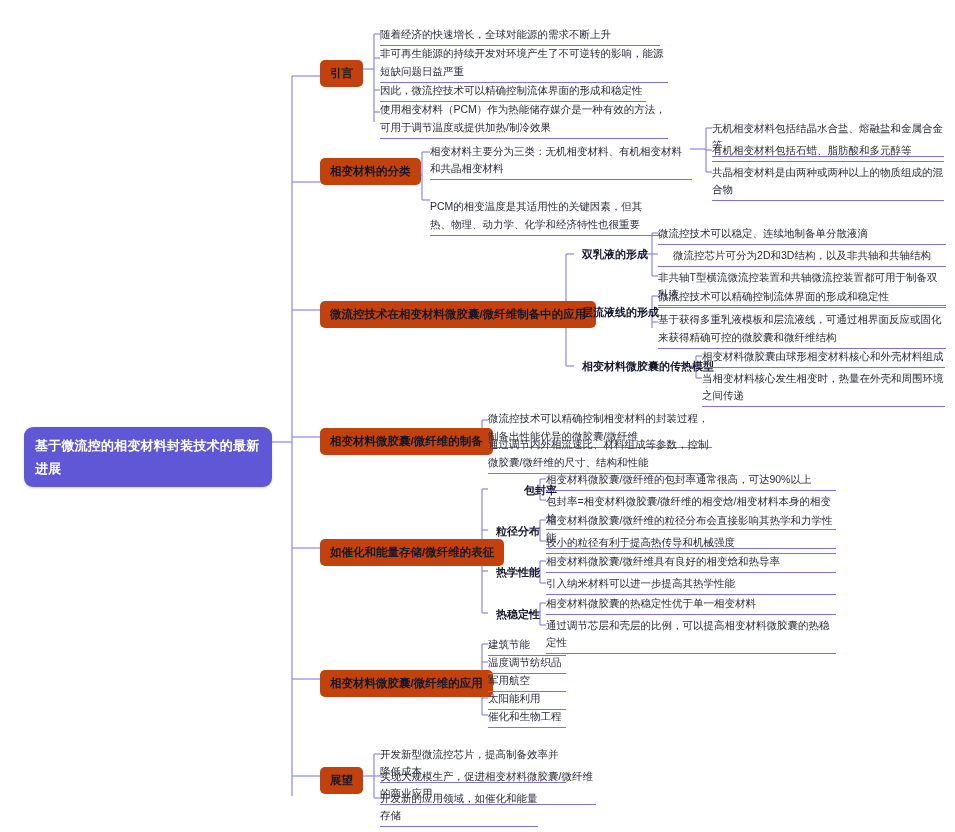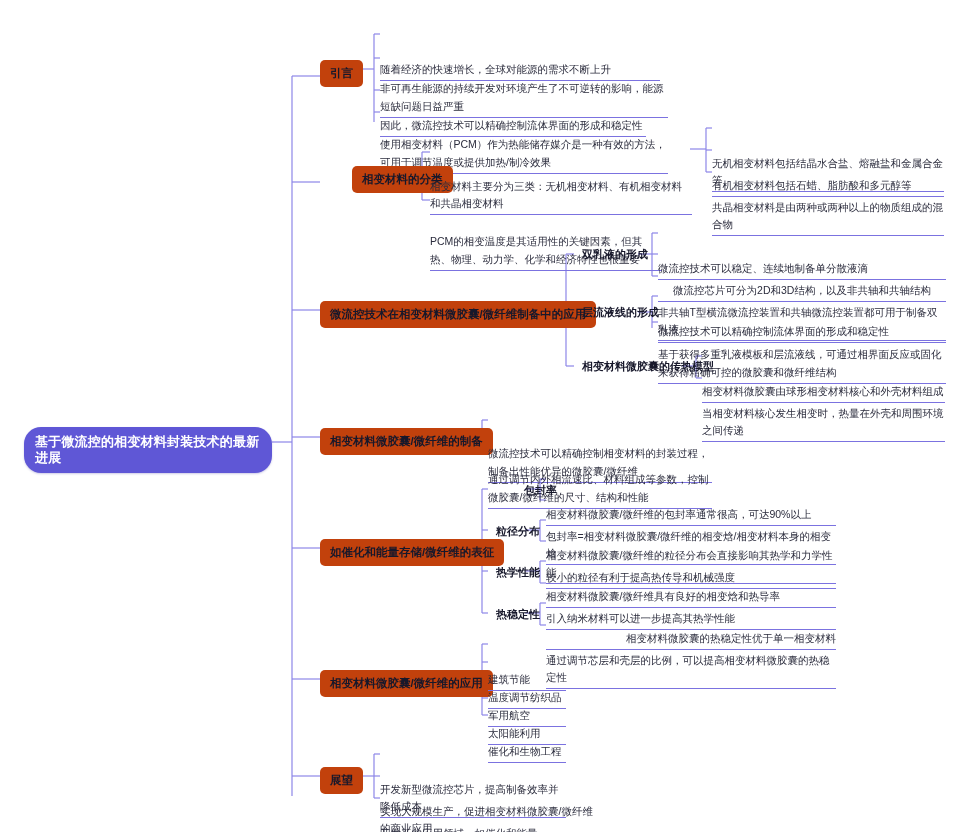--- a/index.html
+++ b/index.html
@@ -15,23 +15,23 @@
 
   
   .node{position:absolute;box-sizing:border-box;white-space:pre-wrap;}
 
   .root{
     background:#5f57d6;
     color:#ffffff;
     font-size:13px;
     font-weight:700;
     letter-spacing:.2px;
-    border-radius:17px;
+    border-radius:9px;
     padding:7px 11px;
-    line-height:16px;
+    line-height:23px;
     box-shadow:0 1px 2px rgba(60,50,160,.25);
   }
   .lvl2{
     background:#c2410c;
     color:#17182b;
     font-size:11.5px;
     font-weight:700;
     border-radius:5px;
     padding:6px 10px;
     line-height:15px;
@@ -43,21 +43,20 @@
     line-height:15px;
     padding:2px 8px;
   }
   .leaf{
     color:#2b2c3d;
     font-size:10.5px;
     font-weight:400;
     line-height:17px;
     padding:1px 0 2px 0;
     border-bottom:1.3px solid #7b72e0;
-    margin-top:35px;
   }
   .leaf.multi{line-height:18px;}
 </style>
 </head>
 <body>
 
 <div id="map">
 
   <svg id="wires" viewBox="0 0 955 832">
     <g fill="none" stroke="#8d86e8" stroke-width="1.2">
@@ -164,21 +163,21 @@
   </svg>
 
   <div class="node root" style="left:24px;top:427px;width:248px;">基于微流控的相变材料封装技术的最新进展</div>
 
   <div class="node lvl2" style="left:320px;top:60px;">引言</div>
   <div class="node leaf" style="left:380px;top:25px;width:280px;">随着经济的快速增长，全球对能源的需求不断上升</div>
   <div class="node leaf multi" style="left:380px;top:43px;width:288px;">非可再生能源的持续开发对环境产生了不可逆转的影响，能源短缺问题日益严重</div>
   <div class="node leaf" style="left:380px;top:81px;width:266px;">因此，微流控技术可以精确控制流体界面的形成和稳定性</div>
   <div class="node leaf multi" style="left:380px;top:99px;width:288px;">使用相变材料（PCM）作为热能储存媒介是一种有效的方法，可用于调节温度或提供加热/制冷效果</div>
 
-  <div class="node lvl2" style="left:320px;top:166px;margin-left:32px;">相变材料的分类</div>
+  <div class="node lvl2" style="left:320px;top:158px;">相变材料的分类</div>
   <div class="node leaf" style="left:430px;top:142px;width:262px;">相变材料主要分为三类：无机相变材料、有机相变材料和共晶相变材料</div>
   <div class="node leaf multi" style="left:430px;top:196px;width:232px;">PCM的相变温度是其适用性的关键因素，但其热、物理、动力学、化学和经济特性也很重要</div>
 
   <div class="node leaf" style="left:712px;top:119px;width:232px;">无机相变材料包括结晶水合盐、熔融盐和金属合金等</div>
   <div class="node leaf" style="left:712px;top:141px;width:232px;">有机相变材料包括石蜡、脂肪酸和多元醇等</div>
   <div class="node leaf" style="left:712px;top:163px;width:232px;">共晶相变材料是由两种或两种以上的物质组成的混合物</div>
 
   <div class="node lvl2" style="left:320px;top:301px;">微流控技术在相变材料微胶囊/微纤维制备中的应用</div>
 
   <div class="node lvl3" style="left:574px;top:245px;">双乳液的形成</div>
@@ -206,21 +205,21 @@
 
   <div class="node lvl3" style="left:488px;top:522px;">粒径分布</div>
   <div class="node leaf" style="left:546px;top:511px;width:290px;">相变材料微胶囊/微纤维的粒径分布会直接影响其热学和力学性能</div>
   <div class="node leaf" style="left:546px;top:533px;width:290px;">较小的粒径有利于提高热传导和机械强度</div>
 
   <div class="node lvl3" style="left:488px;top:563px;">热学性能</div>
   <div class="node leaf" style="left:546px;top:552px;width:290px;">相变材料微胶囊/微纤维具有良好的相变焓和热导率</div>
   <div class="node leaf" style="left:546px;top:574px;width:290px;">引入纳米材料可以进一步提高其热学性能</div>
 
   <div class="node lvl3" style="left:488px;top:605px;">热稳定性</div>
-  <div class="node leaf" style="left:546px;top:594px;width:290px;text-align:right;">相变材料微胶囊的热稳定性优于单一相变材料</div>
+  <div class="node leaf" style="left:546px;top:594px;width:290px;">相变材料微胶囊的热稳定性优于单一相变材料</div>
   <div class="node leaf" style="left:546px;top:616px;width:290px;">通过调节芯层和壳层的比例，可以提高相变材料微胶囊的热稳定性</div>
 
   <div class="node lvl2" style="left:320px;top:670px;">相变材料微胶囊/微纤维的应用</div>
   <div class="node leaf" style="left:488px;top:635px;width:78px;">建筑节能</div>
   <div class="node leaf" style="left:488px;top:653px;width:78px;">温度调节纺织品</div>
   <div class="node leaf" style="left:488px;top:671px;width:78px;">军用航空</div>
   <div class="node leaf" style="left:488px;top:689px;width:78px;">太阳能利用</div>
   <div class="node leaf" style="left:488px;top:707px;width:78px;">催化和生物工程</div>
 
   <div class="node lvl2" style="left:320px;top:767px;">展望</div>

